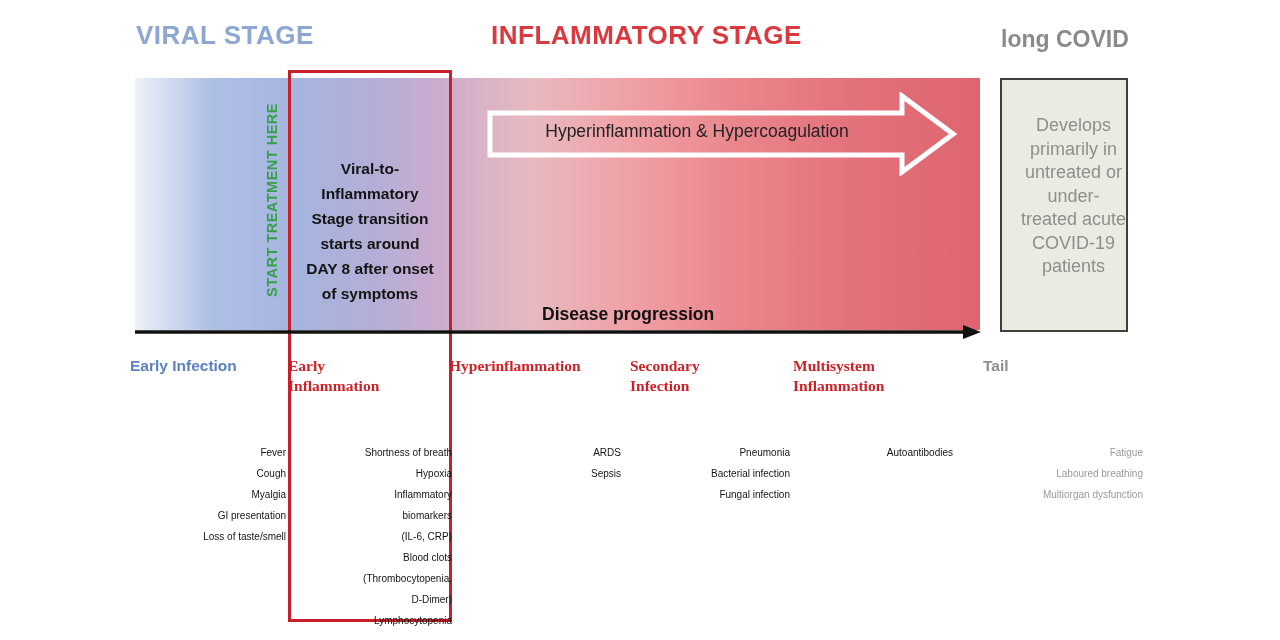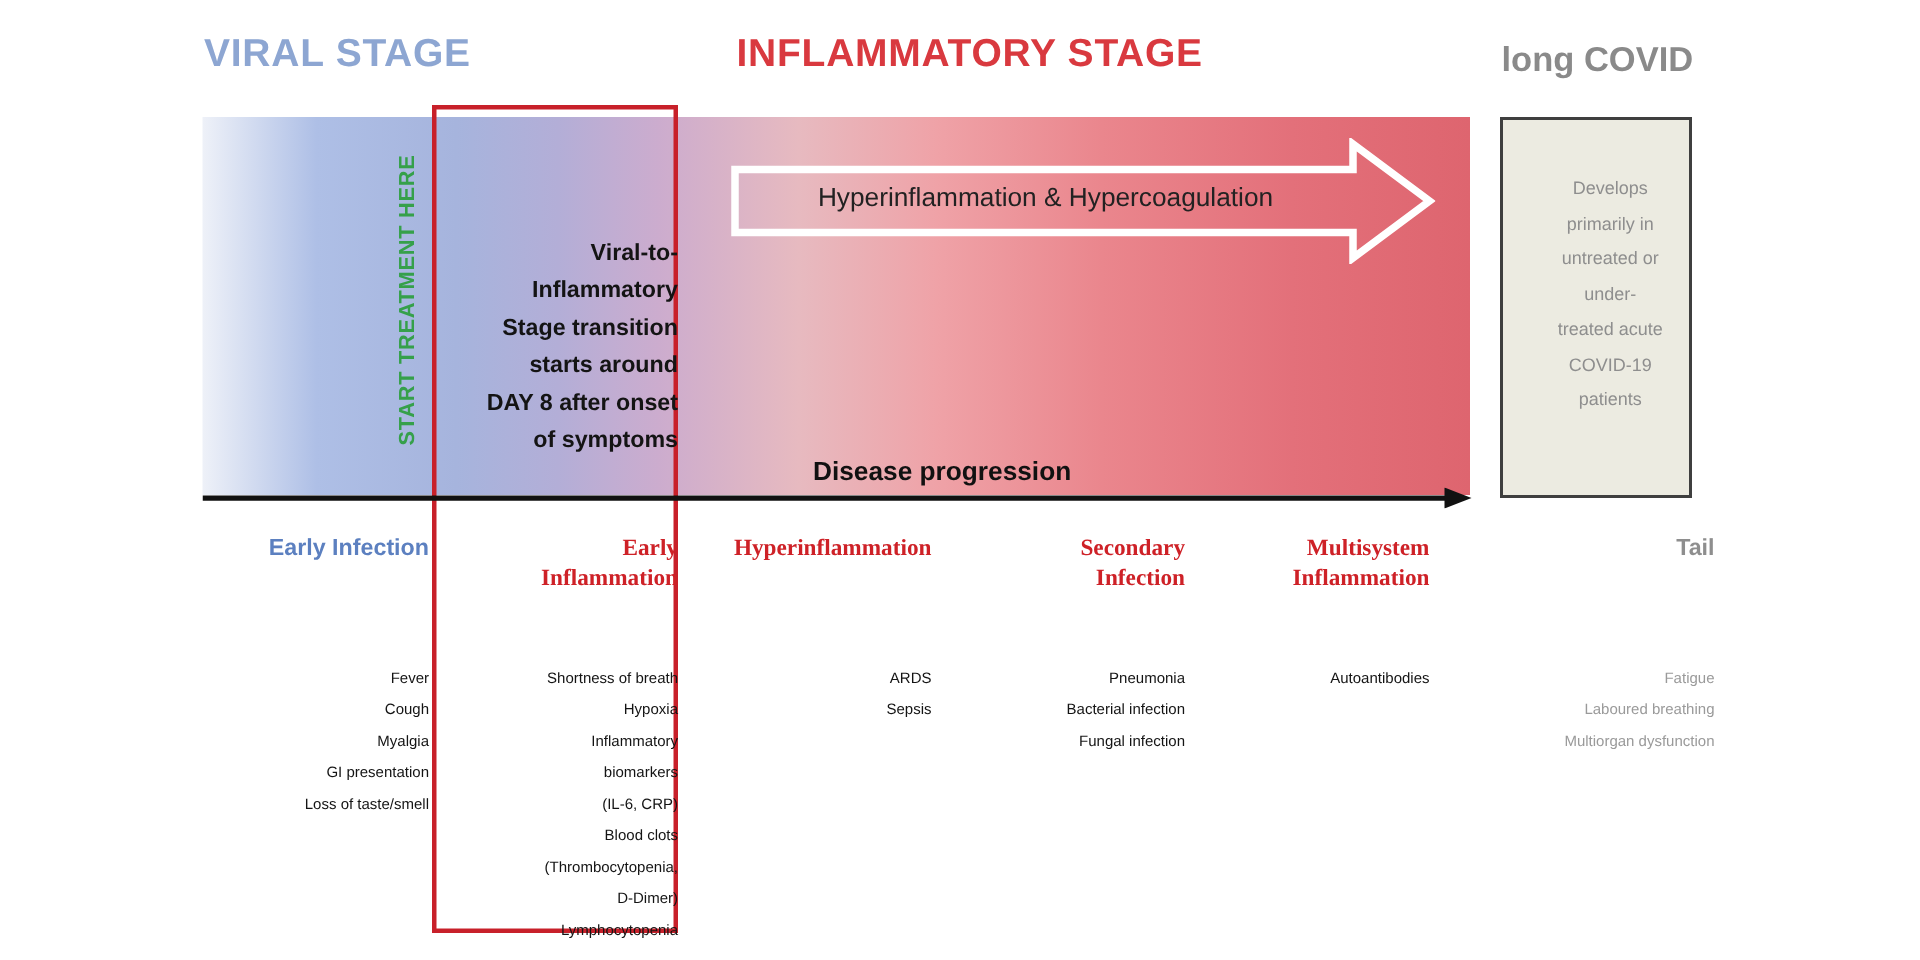--- a/index.html
+++ b/index.html
@@ -28,46 +28,46 @@
     font-size:14.5px;font-weight:bold;color:#35A04A;white-space:nowrap;
     letter-spacing:0.5px;
   }
 
   .transition-box{
     left:288px;top:70px;width:164px;height:552px;
     border:3px solid #C8202A;box-sizing:border-box;background:transparent;
   }
   .transition-note{
     left:288px;top:156px;width:164px;
-    font-size:15.5px;font-weight:bold;color:#141414;text-align:right;
+    font-size:15.5px;font-weight:bold;color:#141414;text-align:center;
     line-height:25px;
   }
 
   .big-arrow-svg{left:487px;top:92px;width:470px;height:84px;}
   .big-arrow-label{
     left:487px;top:121px;width:420px;text-align:center;
     font-size:17.5px;color:#222;
   }
 
   .axis-svg{left:135px;top:325px;width:850px;height:14px;}
   .axis-label{
     left:522px;top:304px;font-size:17.5px;font-weight:bold;color:#111;margin-left:20px;
   }
 
   .longcovid-box{
     left:1000px;top:78px;width:128px;height:254px;
     background:#ECEBE1;border:2px solid #3F3F3F;box-sizing:border-box;
   }
   .longcovid-text{
     left:1000px;top:114px;width:147px;text-align:center;
-    font-size:12px;line-height:23.5px;color:#8E8E8E;
+    font-size:18px;line-height:23.5px;color:#8E8E8E;
   }
 
   .phase-header{
-    top:356px;font-size:15.5px;font-weight:bold;text-align:right;line-height:20px;
+    top:356px;font-size:15.5px;font-weight:bold;text-align:left;line-height:20px;
   }
   .phase-items{
     top:442px;font-size:10px;color:#141414;text-align:right;line-height:21px;
   }
   .hdr-blue{color:#5C80C0;}
   .hdr-red{color:#CE2127;font-family:Liberation Serif, serif;}
   .hdr-gray{color:#8E8E8E;}
   .items-gray{color:#9A9A9A;}
 
   .c1{left:130px;width:156px;}

